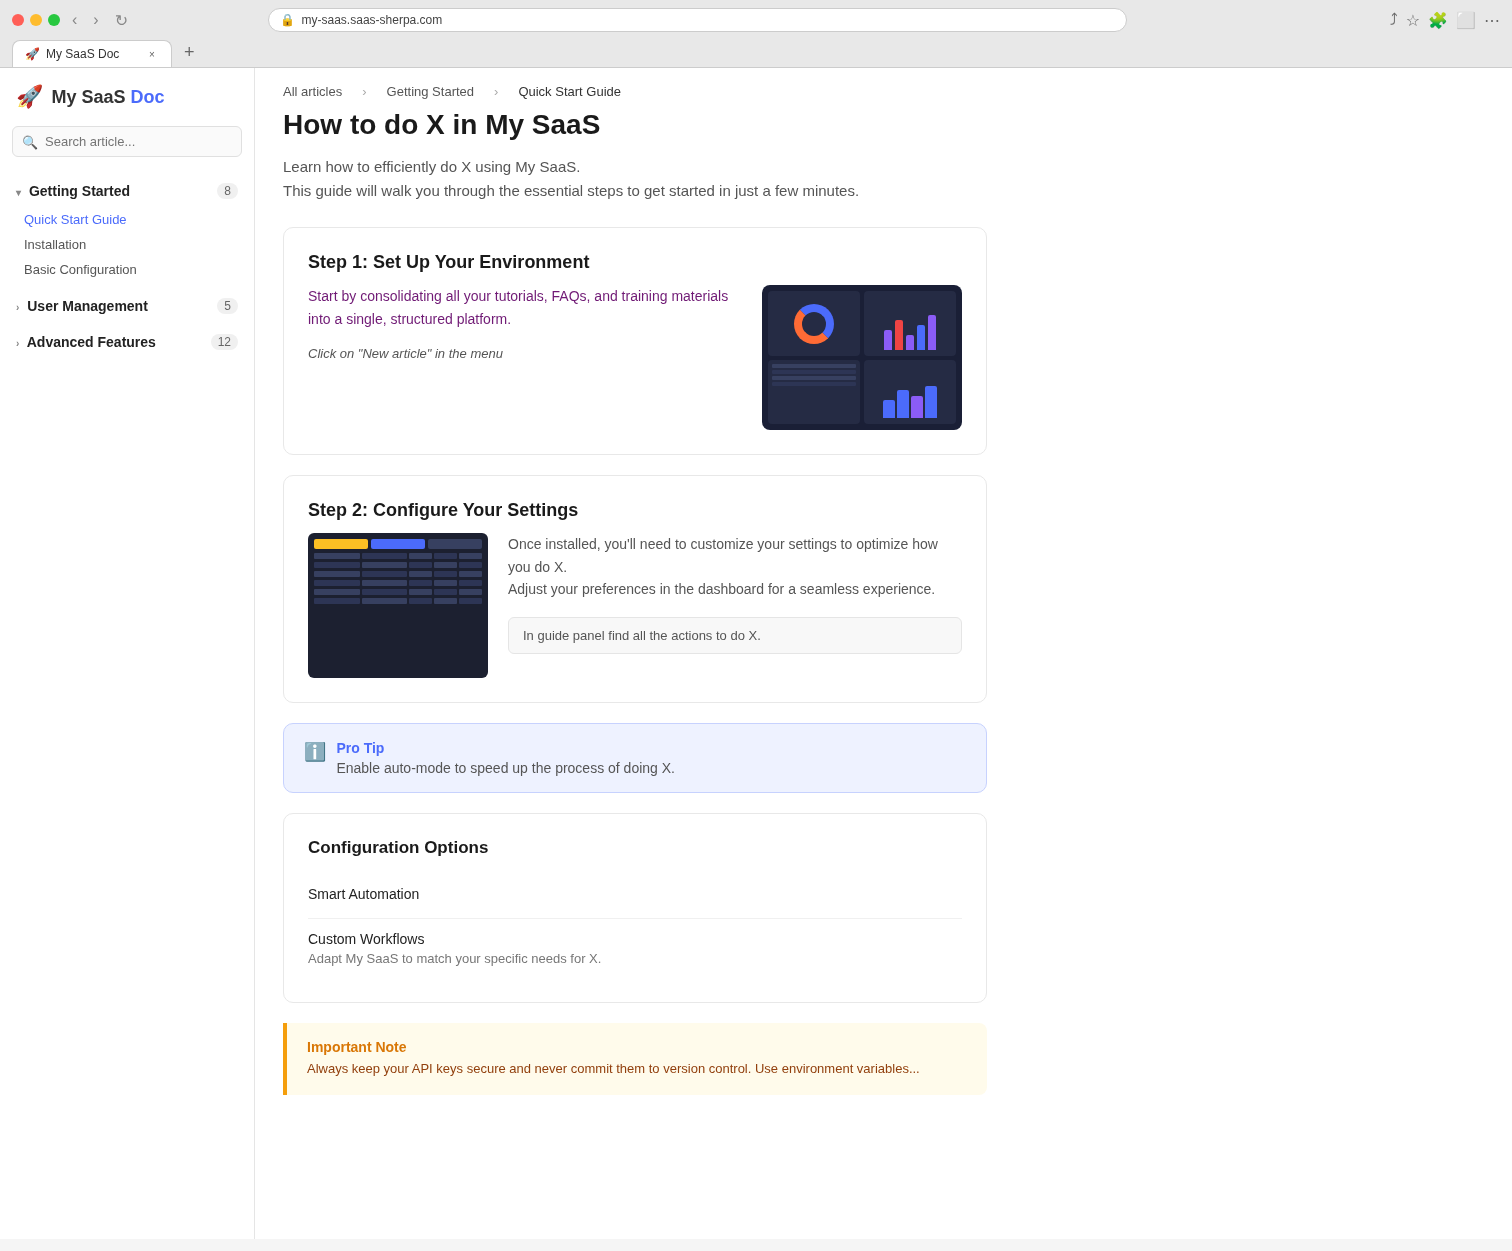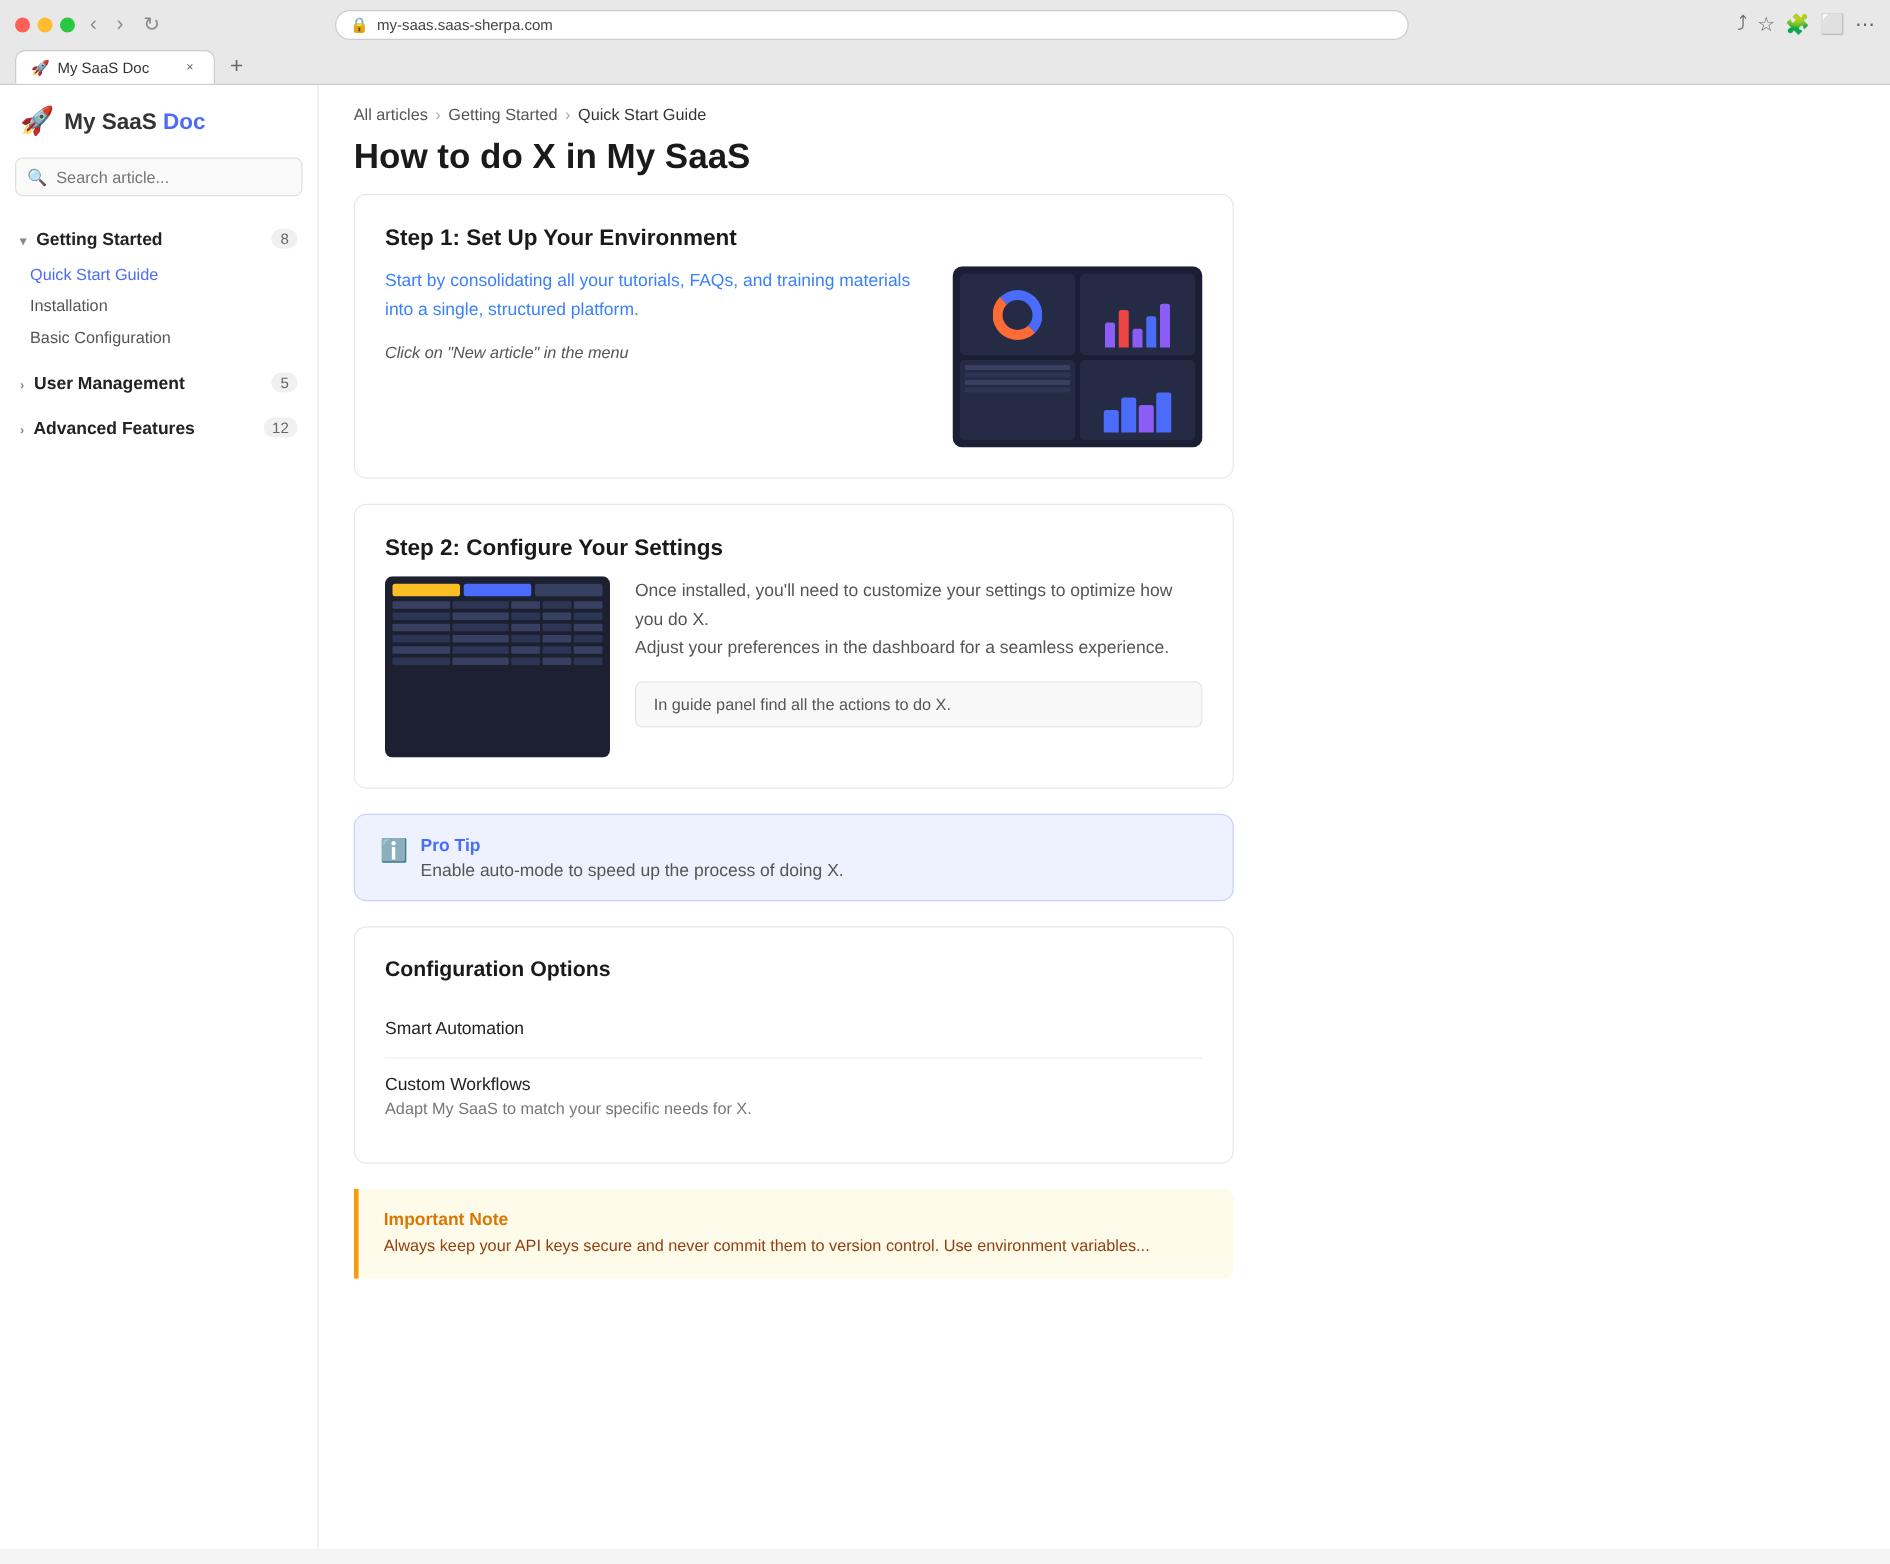--- a/index.html
+++ b/index.html
@@ -177,21 +177,21 @@
       overflow-y: auto;
       background: #fff;
     }
 
     .breadcrumb {
       padding: 16px 28px 8px;
       font-size: 13px;
       color: #666;
       display: flex;
       align-items: center;
-      gap: 6px;
+      gap: 20px;
     }
     .breadcrumb a { color: #555; text-decoration: none; }
     .breadcrumb .separator { color: #aaa; }
     .breadcrumb .current { color: #333; font-weight: 500; }
 
     .article-body {
       padding: 0 28px 40px;
       max-width: 760px;
     }
 
@@ -224,21 +224,21 @@
     }
 
     .step1-inner {
       display: flex;
       gap: 20px;
       align-items: flex-start;
     }
     .step1-text { flex: 1; }
     .step1-desc {
       font-size: 14px;
-      color: #3b82f6;
+      color: #701a75;
       line-height: 1.6;
       margin-bottom: 16px;
     }
     .step-action {
       font-size: 13px;
       color: #555;
       font-style: italic;
     }
     .step1-img {
       width: 200px;
@@ -451,20 +451,24 @@
     <div class="breadcrumb">
       <a href="#">All articles</a>
       <span class="separator">›</span>
       <a href="#">Getting Started</a>
       <span class="separator">›</span>
       <span class="current">Quick Start Guide</span>
     </div>
 
     <div class="article-body">
       <h1 class="article-title">How to do X in My SaaS</h1>
+      <p class="article-intro">
+        <span>Learn how to efficiently do X using My SaaS.</span><br>
+        <span>This guide will walk you through the essential steps to get started in just a few minutes.</span>
+      </p>
 
       <div class="step-card">
         <h2 class="step-title">Step 1: Set Up Your Environment</h2>
         <div class="step1-inner">
           <div class="step1-text">
             <p class="step1-desc">Start by consolidating all your tutorials, FAQs, and training materials into a single, structured platform.</p>
             <p class="step-action">Click on "New article" in the menu</p>
           </div>
           <div class="step1-img">
 

